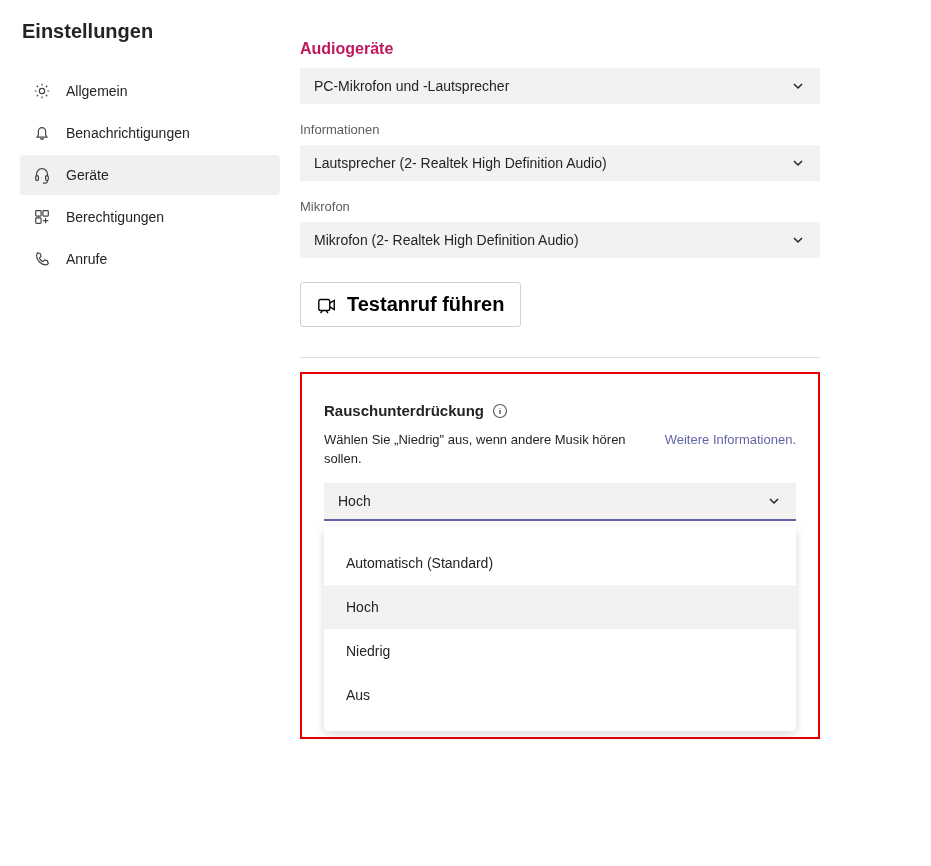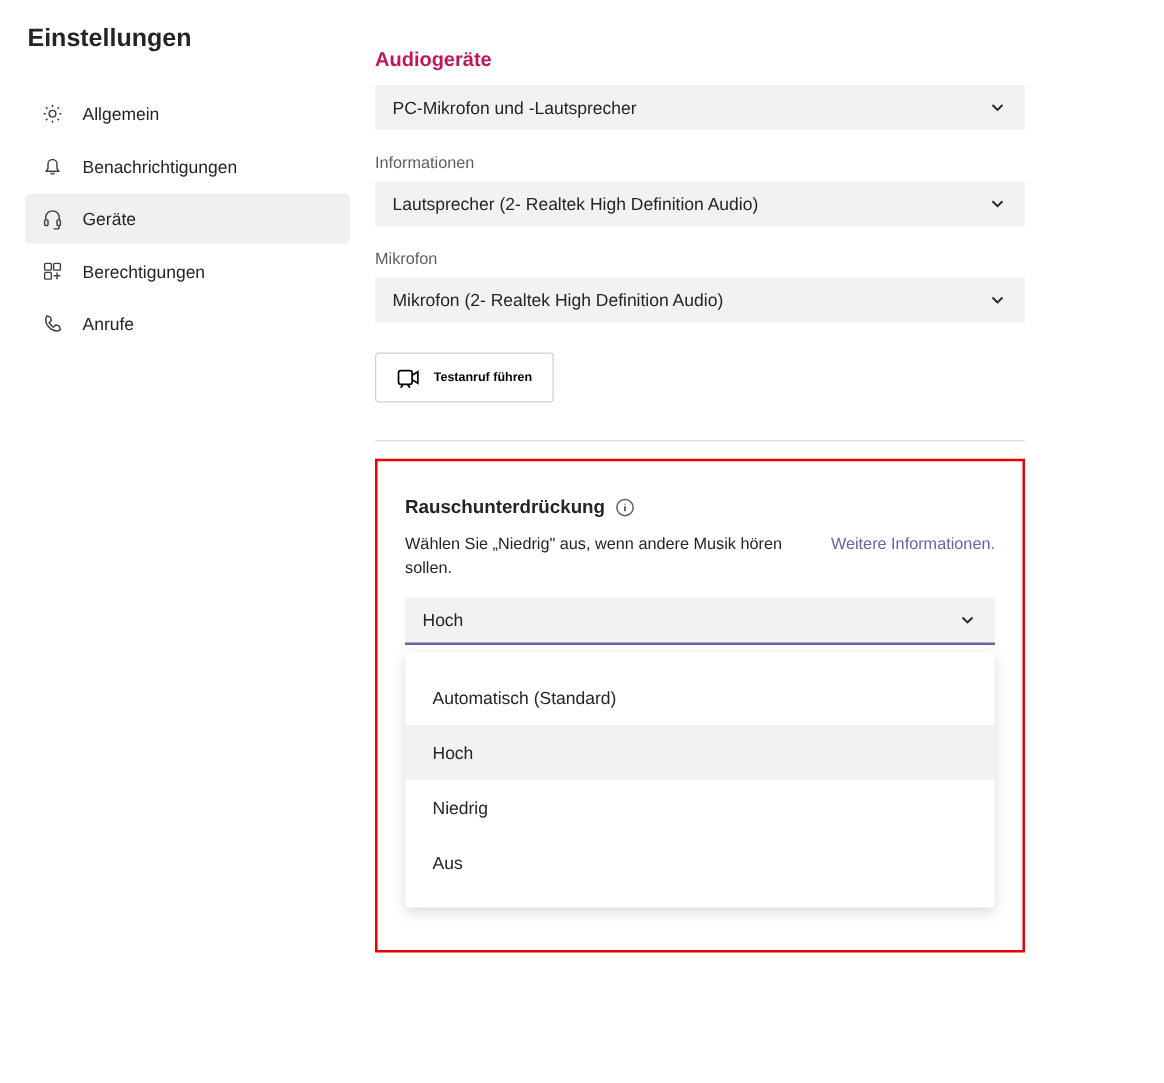--- a/index.html
+++ b/index.html
@@ -75,37 +75,37 @@
     height: 16px;
   }
   .btn {
     background: #fff;
     border: 1px solid #d1d1d1;
     border-radius: 3px;
     padding: 10px 16px;
     display: inline-flex;
     align-items: center;
     cursor: pointer;
-    font-size: 10px;
+    font-size: 20px;
     margin-top: 24px;
     font-weight: 600;
   }
   .btn-icon {
     width: 20px;
     height: 18px;
     margin-right: 10px;
   }
   .divider {
     border: none;
     border-top: 1px solid #e1dfdd;
     margin: 30px 0 0 0;
   }
   .highlight-box {
     border: 2px solid #e60000;
-    padding: 28px 22px 34px 22px;
+    padding: 28px 22px 6px 22px;
     margin-top: 14px;
     position: relative;
   }
   .noise-header {
     display: flex;
     align-items: center;
     margin-bottom: 12px;
   }
   .noise-title {
     font-weight: 700;

